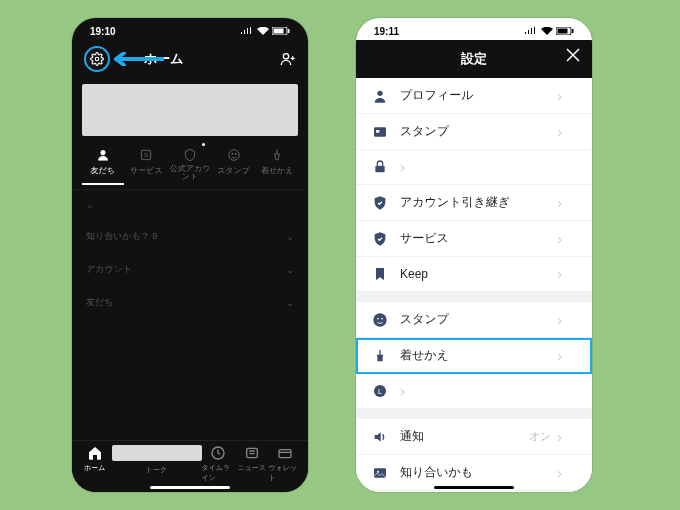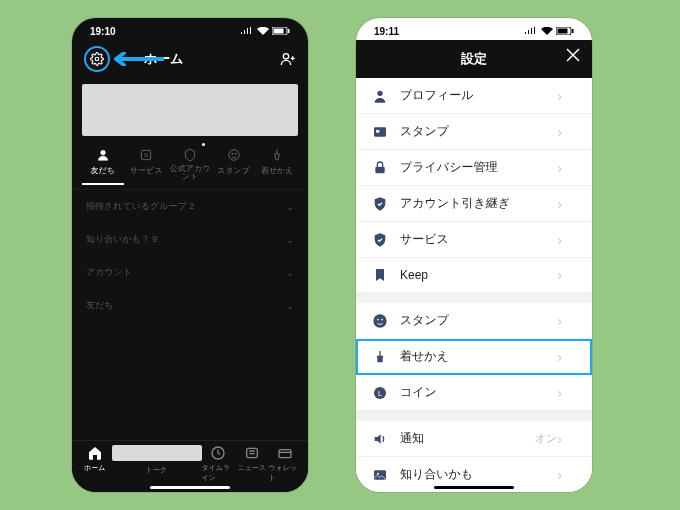--- a/index.html
+++ b/index.html
@@ -97,21 +97,21 @@
   }
   .settings-body { background:#fff; height:calc(100% - 60px); overflow:hidden;}
   .s-item {
     display:flex; align-items:center; padding:9px 30px 9px 16px;
     border-bottom:1px solid #f0f0f0; font-size:12px; color:#222;
     position:relative;
   }
   .s-item .ic { width:16px; height:16px; margin-right:12px; color:#3B4B6B; flex:0 0 16px;}
   .s-item .lbl { flex:1; }
   .s-item .ch { color:#ccc; font-size:14px; }
-  .s-item .val { color:#bbb; font-size:11px; }
+  .s-item .val { color:#bbb; font-size:11px; margin-right:6px;}
   .s-gap { height:10px; background:#f2f2f2; }
   .s-item.highlight { outline:2px solid #1FA8F0; outline-offset:-2px; }
 </style>
 </head>
 <body>
 
 <div class="phone" id="phone-left">
   <div class="statusbar">
     <span>19:10</span>
     <div class="sb-icons">
@@ -179,21 +179,20 @@
     <div class="cat">
       <svg width="16" height="14" viewBox="0 0 24 24" stroke-width="1.5">
           <path d="M12 2v8M8 10h8l-2 10H10z"></path>
         </svg>
       <span>着せかえ</span>
     </div>
   </div>
   <div class="section-line"></div>
   <div id="groups">
       <div class="group-row">
-        <span>招待されているグループ 2</span>
         <span class="chev-down">⌄</span>
       </div>
       <div class="group-row">
         <span>知り合いかも？ 9</span>
         <span class="chev-down">⌄</span>
       </div>
       <div class="group-row">
         <span>アカウント</span>
         <span class="chev-down">⌄</span>
       </div>
@@ -279,21 +278,20 @@
               <rect x="6" y="9" width="5" height="4" fill="#fff"></rect>
             </svg></span>
           <span class="lbl">スタンプ</span>
           <span class="ch">›</span>
         </div>
         <div class="s-item">
           <span class="ic"><svg viewBox="0 0 24 24" fill="#3B4B6B">
               <rect x="5" y="10" width="14" height="10" rx="2"></rect>
               <path d="M8 10V7a4 4 0 018 0v3" stroke="#3B4B6B" fill="none" stroke-width="2"></path>
             </svg></span>
-          <span class="lbl">プライバシー管理</span>
           <span class="ch">›</span>
         </div>
         <div class="s-item">
           <span class="ic"><svg viewBox="0 0 24 24" fill="#3B4B6B">
               <path d="M12 2l8 3v6c0 5-3 9-8 11-5-2-8-6-8-11V5z"></path>
               <path d="M9 12l2 2 4-4" stroke="#fff" fill="none" stroke-width="2"></path>
             </svg></span>
           <span class="lbl">アカウント引き継ぎ</span>
           <span class="ch">›</span>
         </div>
@@ -330,21 +328,20 @@
               <path d="M11 3h2v7h-2zM7 10h10l-1 4H8zM8 14h8v6H8z"></path>
             </svg></span>
           <span class="lbl">着せかえ</span>
           <span class="ch">›</span>
         </div>
         <div class="s-item">
           <span class="ic"><svg viewBox="0 0 24 24" fill="#3B4B6B">
               <circle cx="12" cy="12" r="9"></circle>
               <text x="12" y="16" font-size="11" text-anchor="middle" fill="#fff">L</text>
             </svg></span>
-          <span class="lbl">コイン</span>
           <span class="ch">›</span>
         </div>
       </div>
     <div class="s-gap"></div>
     <div id="list3">
         <div class="s-item">
           <span class="ic"><svg viewBox="0 0 24 24" fill="#3B4B6B">
               <path d="M4 9h4l5-4v14l-5-4H4z"></path>
               <path d="M16 8c2 2 2 6 0 8" stroke="#3B4B6B" fill="none" stroke-width="2"></path>
             </svg></span>

